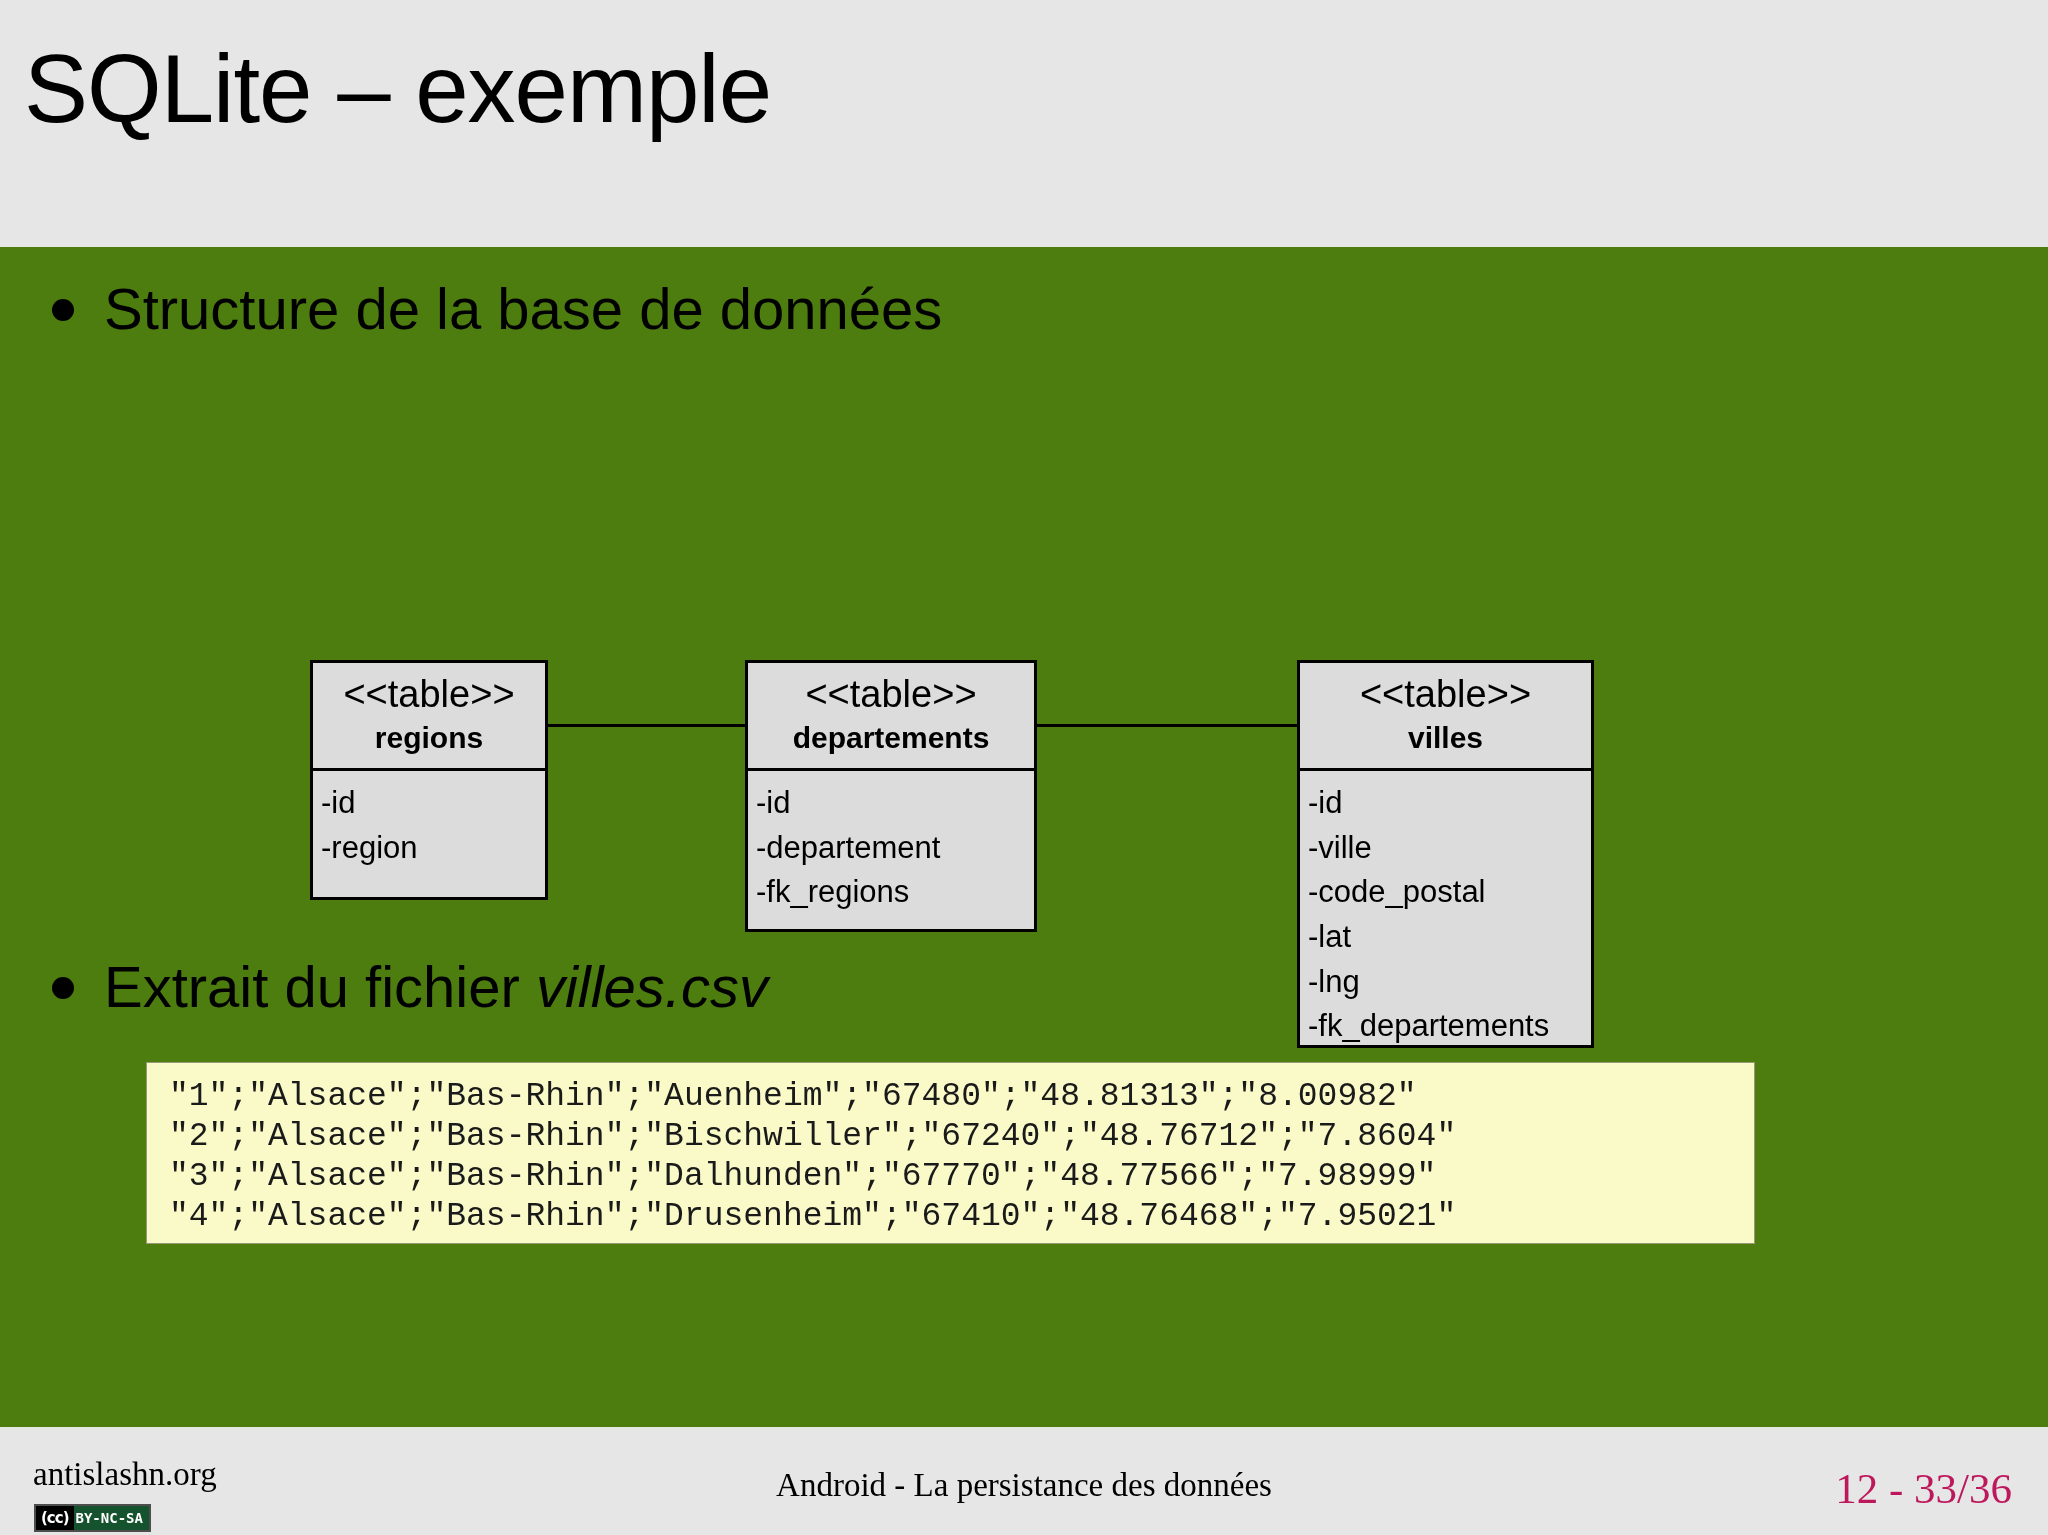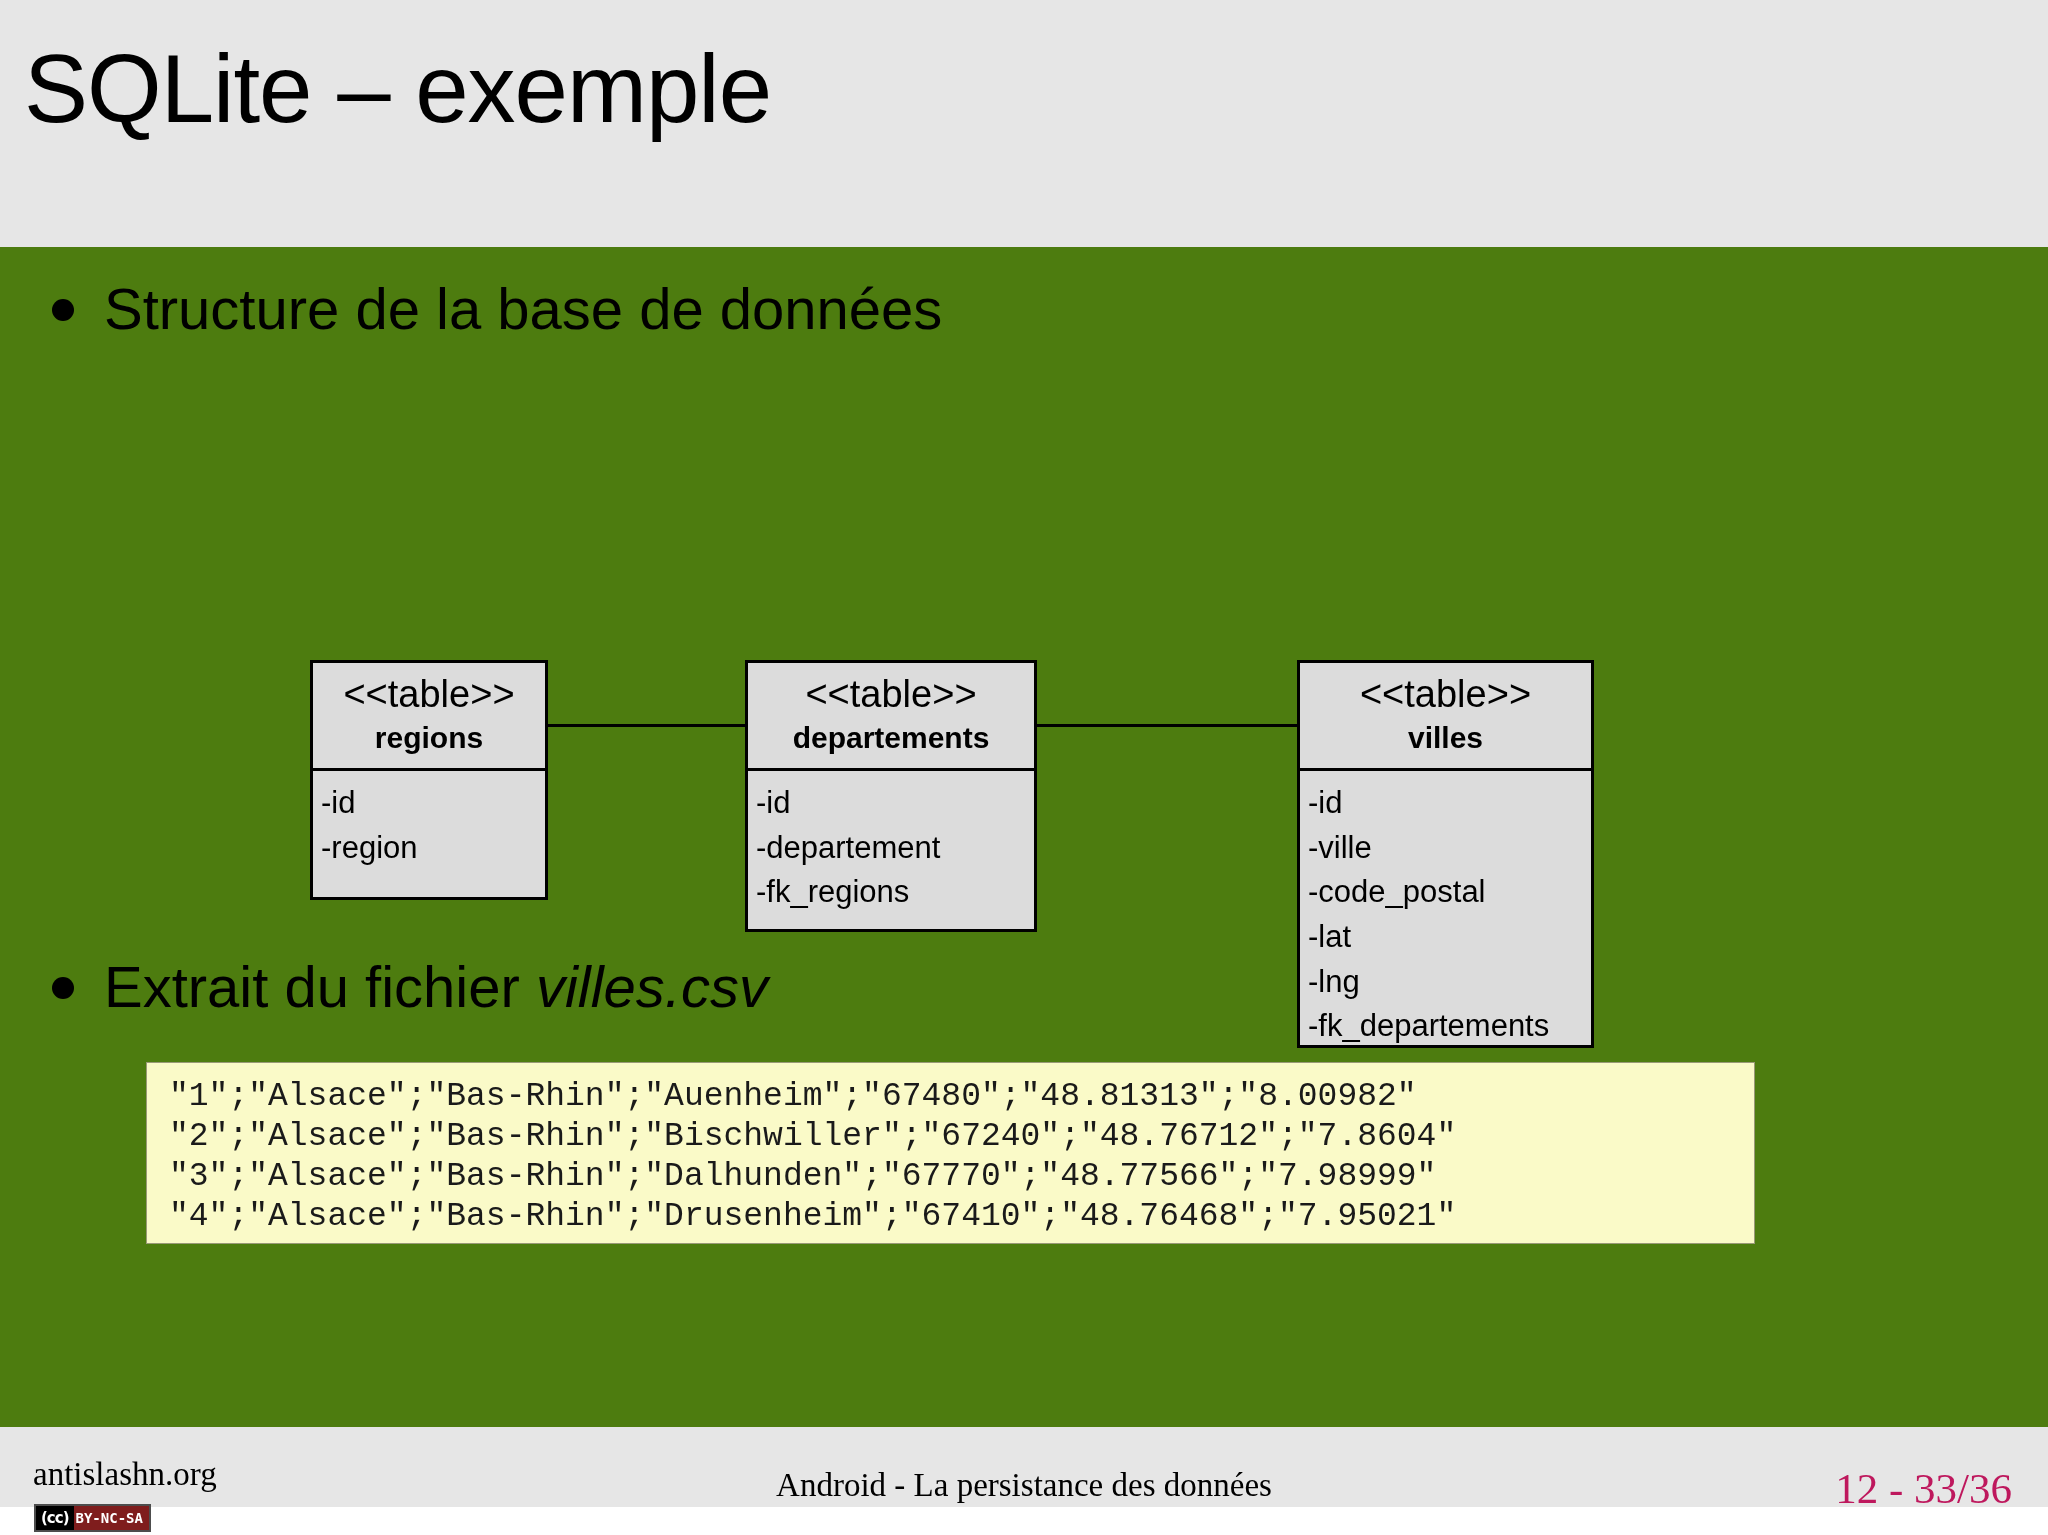--- a/index.html
+++ b/index.html
@@ -143,21 +143,21 @@
     color: #1a1a1a;
     white-space: pre;
     letter-spacing: 0px;
   }
 
   
   .footer-band {
     position: absolute;
     left: 0; top: 1427px;
     width: 2048px;
-    height: 80px;
+    height: 108px;
     background: #e6e6e6;
   }
   .footer-left {
     position: absolute;
     left: 33px;
     top: 29px;
     font-family: "Liberation Serif", serif;
     font-size: 33px;
     color: #000000;
   }
@@ -196,21 +196,21 @@
     color: #ffffff;
     font-family: "DejaVu Sans", sans-serif;
     font-size: 15px;
     font-weight: bold;
     padding: 0 5px;
     display: flex;
     align-items: center;
     letter-spacing: -1px;
   }
   .cc-terms {
-    background: #7f1d1d;
+    background: #14532d;
     color: #ffffff;
     font-family: "DejaVu Sans Mono", monospace;
     font-size: 14px;
     font-weight: bold;
     padding: 0 6px 0 2px;
     display: flex;
     align-items: center;
     letter-spacing: 0px;
   }
 </style>

